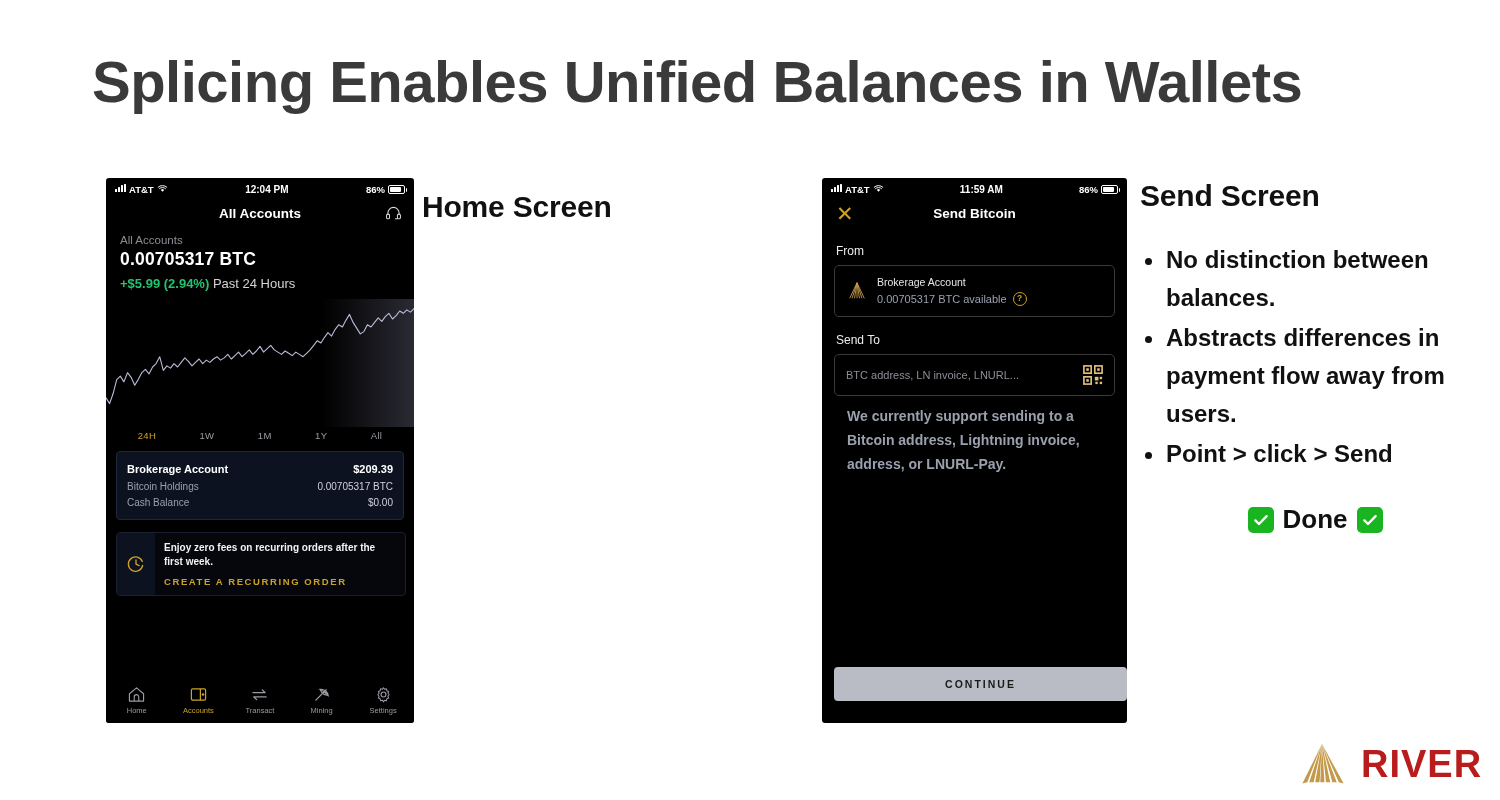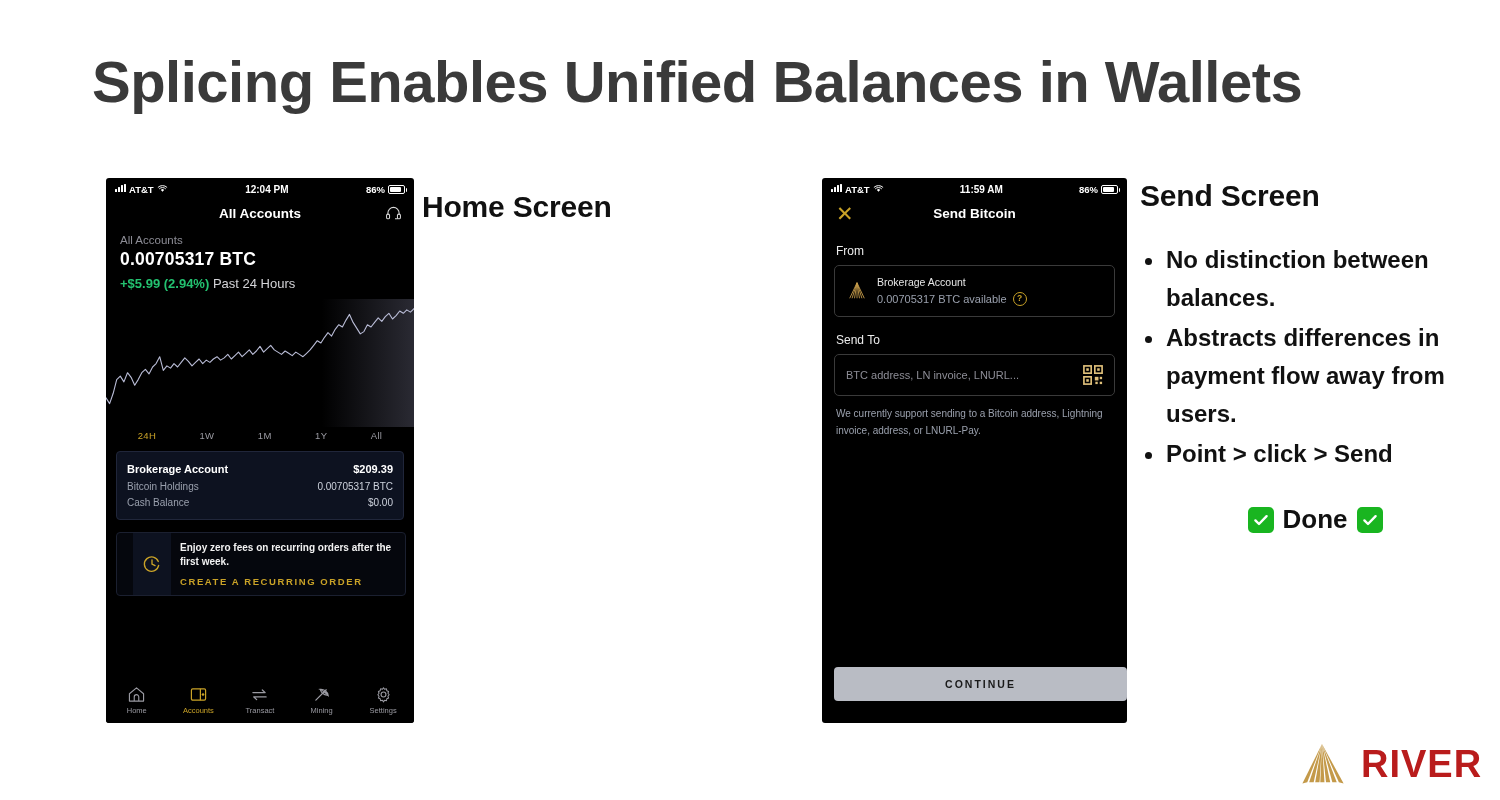--- a/index.html
+++ b/index.html
@@ -68,21 +68,21 @@
     margin:10px 10px 0 10px;background:#0d1220;border:1px solid #20263a;
     border-radius:4px;padding:8px 10px;
   }
   .card .row{display:flex;justify-content:space-between;align-items:center;font-size:10px;padding:2.5px 0;}
   .card .row.head{font-size:11px;font-weight:700;color:#fff;padding-bottom:4px;}
   .card .row .k{color:#9aa0ad;}
   .card .row .v{color:#cdd2dc;}
 
   .promo{
     margin:12px 8px 0 10px;background:#05070d;border:1px solid #1b2030;
-    border-radius:4px;display:flex;overflow:hidden;min-height:62px;padding-left:16px;
+    border-radius:4px;display:flex;overflow:hidden;min-height:62px;
   }
   .promo-icon{width:38px;background:#0d1220;display:flex;align-items:center;justify-content:center;flex:0 0 38px;}
   .promo-body{padding:8px 10px 8px 9px;}
   .promo-text{font-size:10px;font-weight:700;color:#f2f2f2;line-height:1.45;}
   .promo-cta{margin-top:6px;font-size:9.5px;font-weight:700;color:#c9a227;letter-spacing:1.6px;cursor:pointer;}
 
   .tabbar{position:absolute;left:0;right:0;bottom:0;height:46px;display:flex;
     align-items:center;justify-content:space-around;background:#000;}
   .tab{display:flex;flex-direction:column;align-items:center;gap:3px;width:56px;cursor:pointer;}
   .tab .tl{font-size:7.5px;color:#9a9aa2;}
@@ -95,21 +95,21 @@
     padding:10px 11px;min-height:40px;box-sizing:border-box;
   }
   .from-field{display:flex;align-items:center;gap:9px;}
   .from-texts{display:flex;flex-direction:column;gap:4px;}
   .from-name{font-size:10.5px;color:#e6e6e6;}
   .from-avail{font-size:11px;color:#9aa0ad;display:flex;align-items:center;gap:6px;}
   .qmark{width:12px;height:12px;border:1.2px solid #c9a227;border-radius:50%;
     color:#c9a227;font-size:8.5px;line-height:10px;text-align:center;font-weight:700;}
   .sendto-field{display:flex;align-items:center;justify-content:space-between;}
   .sendto-ph{font-size:11px;color:#8d8d96;}
-  .helper{margin:9px 14px 0 14px;font-size:10px;color:#9aa0ad;line-height:1.7;}
+  .helper{margin:9px 14px 0 25px;font-size:14px;color:#9aa0ad;line-height:1.7;font-weight:bold;}
   .continue-btn{
     position:absolute;left:12px;right:0;bottom:22px;height:34px;
     background:#b9bcc4;border-radius:4px;display:flex;align-items:center;justify-content:center;
     font-size:10.5px;font-weight:700;letter-spacing:2px;color:#1a1a1a;cursor:pointer;
   }
 
   
   .col{position:absolute;}
   #col-home{left:422px;top:190px;width:385px;}
   #col-send{left:1140px;top:179px;width:350px;}

